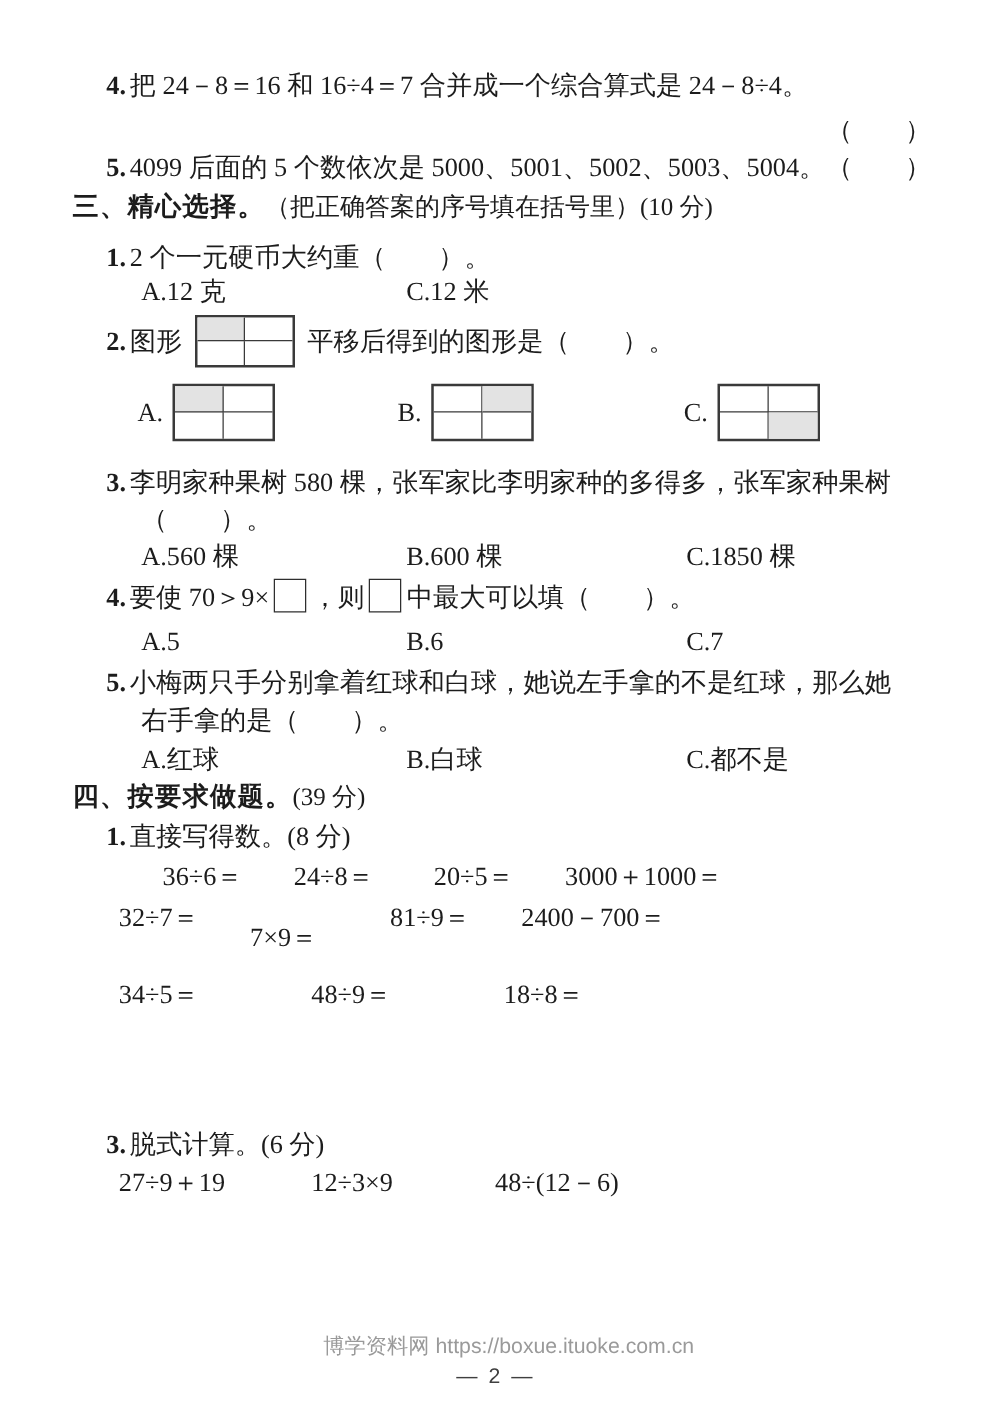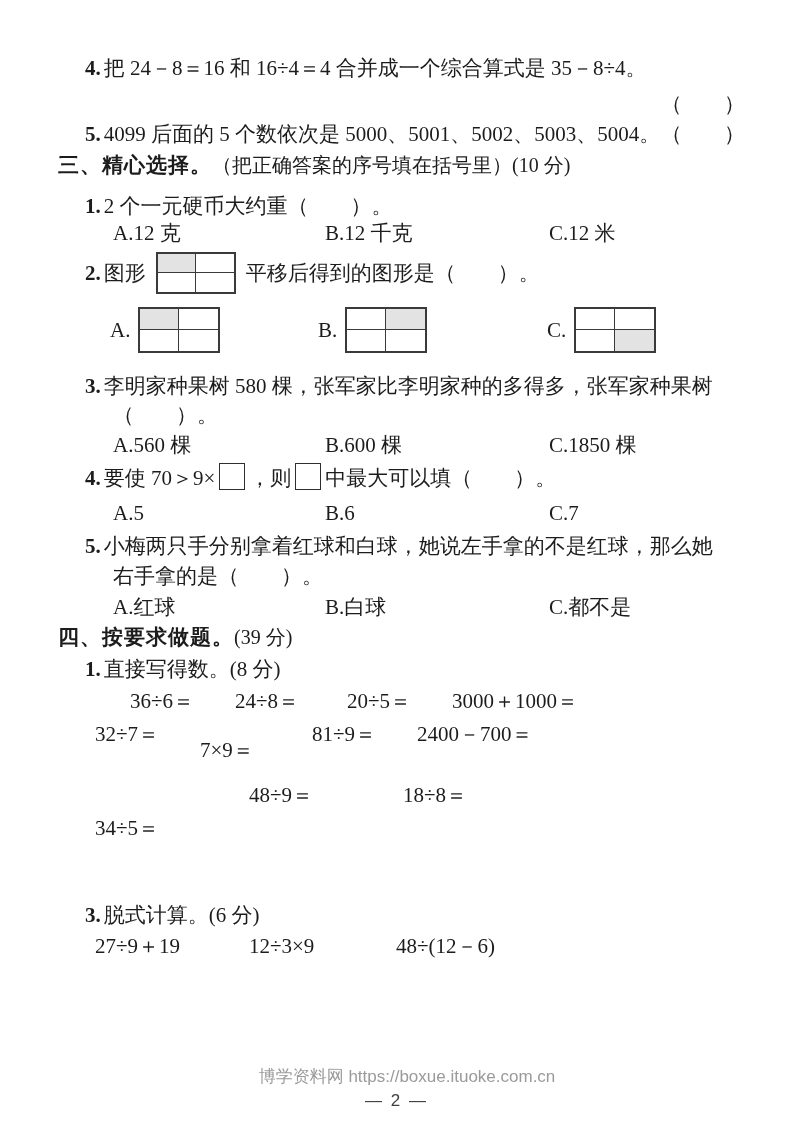--- a/index.html
+++ b/index.html
@@ -33,41 +33,40 @@
   .sqbox{display:inline-block;width:24px;height:25px;border:1.5px solid #2e2e2e;margin:0 4px;vertical-align:-5px;background:#fff;}
   .footer-site{font-family:"Liberation Sans","DejaVu Sans",sans-serif;color:#9a9a9a;font-size:17px;text-align:center;left:0;right:0;}
   .footer-page{font-family:"Liberation Sans","DejaVu Sans",sans-serif;color:#3f3f3f;font-size:17px;text-align:center;left:0;right:0;letter-spacing:2px;}
 </style>
 </head>
 <body>
 
 <div class="page">
 
   <div class="row" style="top:54px;left:85px;">
-    <span class="num">4.</span><span>把 24－8＝16 和 16÷4＝4 合并成一个综合算式是 35－8÷4。</span>
+    <span class="num">4.</span><span>把 24－8＝16 和 16÷4＝7 合并成一个综合算式是 24－8÷4。</span>
   </div>
   <div class="row" style="top:90px;right:48px;">
     <span>（　　）</span>
   </div>
 
   <div class="row flexrow" style="top:120px;left:85px;right:48px;">
     <span><span class="num">5.</span><span>4099 后面的 5 个数依次是 5000、5001、5002、5003、5004。</span></span>
     <span>（　　）</span>
   </div>
 
   <div class="row" style="top:151px;left:58px;">
     <span class="heading-name">三、精心选择。</span><span class="heading-note">（把正确答案的序号填在括号里）(10 分)</span>
   </div>
 
   <div class="row" style="top:192px;left:85px;">
     <span class="num">1.</span><span>2 个一元硬币大约重（　　）。</span>
   </div>
   <div class="row opts" style="top:219px;left:113px;">
     <span class="o1">A.12 克</span>
-    <span class="o2">B.12 千克</span>
     <span>C.12 米</span>
   </div>
 
   <div class="row figrow" style="top:249px;left:85px;height:48px;">
     <span class="num">2.</span>
       <span>图形</span>
     <span class="grid g-inline">
       <span class="cell shaded"></span>
         <span class="cell"></span>
         <span class="cell"></span>
@@ -153,21 +152,21 @@
     <span class="wcol">3000＋1000＝</span>
   </div>
   <div class="row opts" style="top:720px;left:95px;">
     <span class="wcol" style="width:105px;">32÷7＝</span>
     <span class="wcol" style="width:112px;margin-top:16px;">7×9＝</span>
     <span class="wcol" style="width:105px;">81÷9＝</span>
     <span class="wcol">2400－700＝</span>
   </div>
 
   <div class="row opts" style="top:781px;left:95px;">
-    <span class="wcol" style="width:154px;margin-top:33px;">34÷5＝</span>
+    <span class="wcol" style="width:154px;">34÷5＝</span>
     <span class="wcol" style="width:154px;">48÷9＝</span>
     <span class="wcol">18÷8＝</span>
   </div>
 
   <div class="row" style="top:901px;left:85px;">
     <span class="num">3.</span><span>脱式计算。(6 分)</span>
   </div>
   <div class="row opts" style="top:932px;left:95px;">
     <span class="wcol" style="width:154px;">27÷9＋19</span>
     <span class="wcol" style="width:147px;">12÷3×9</span>

